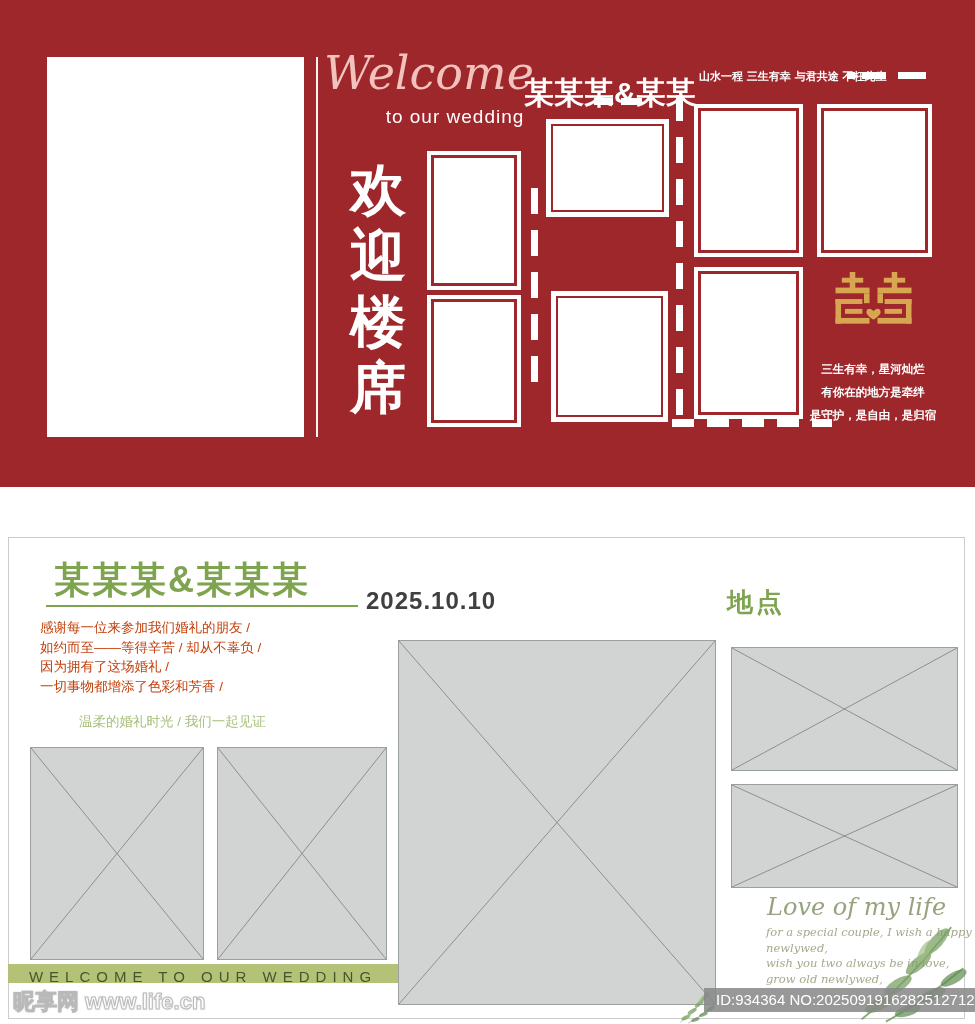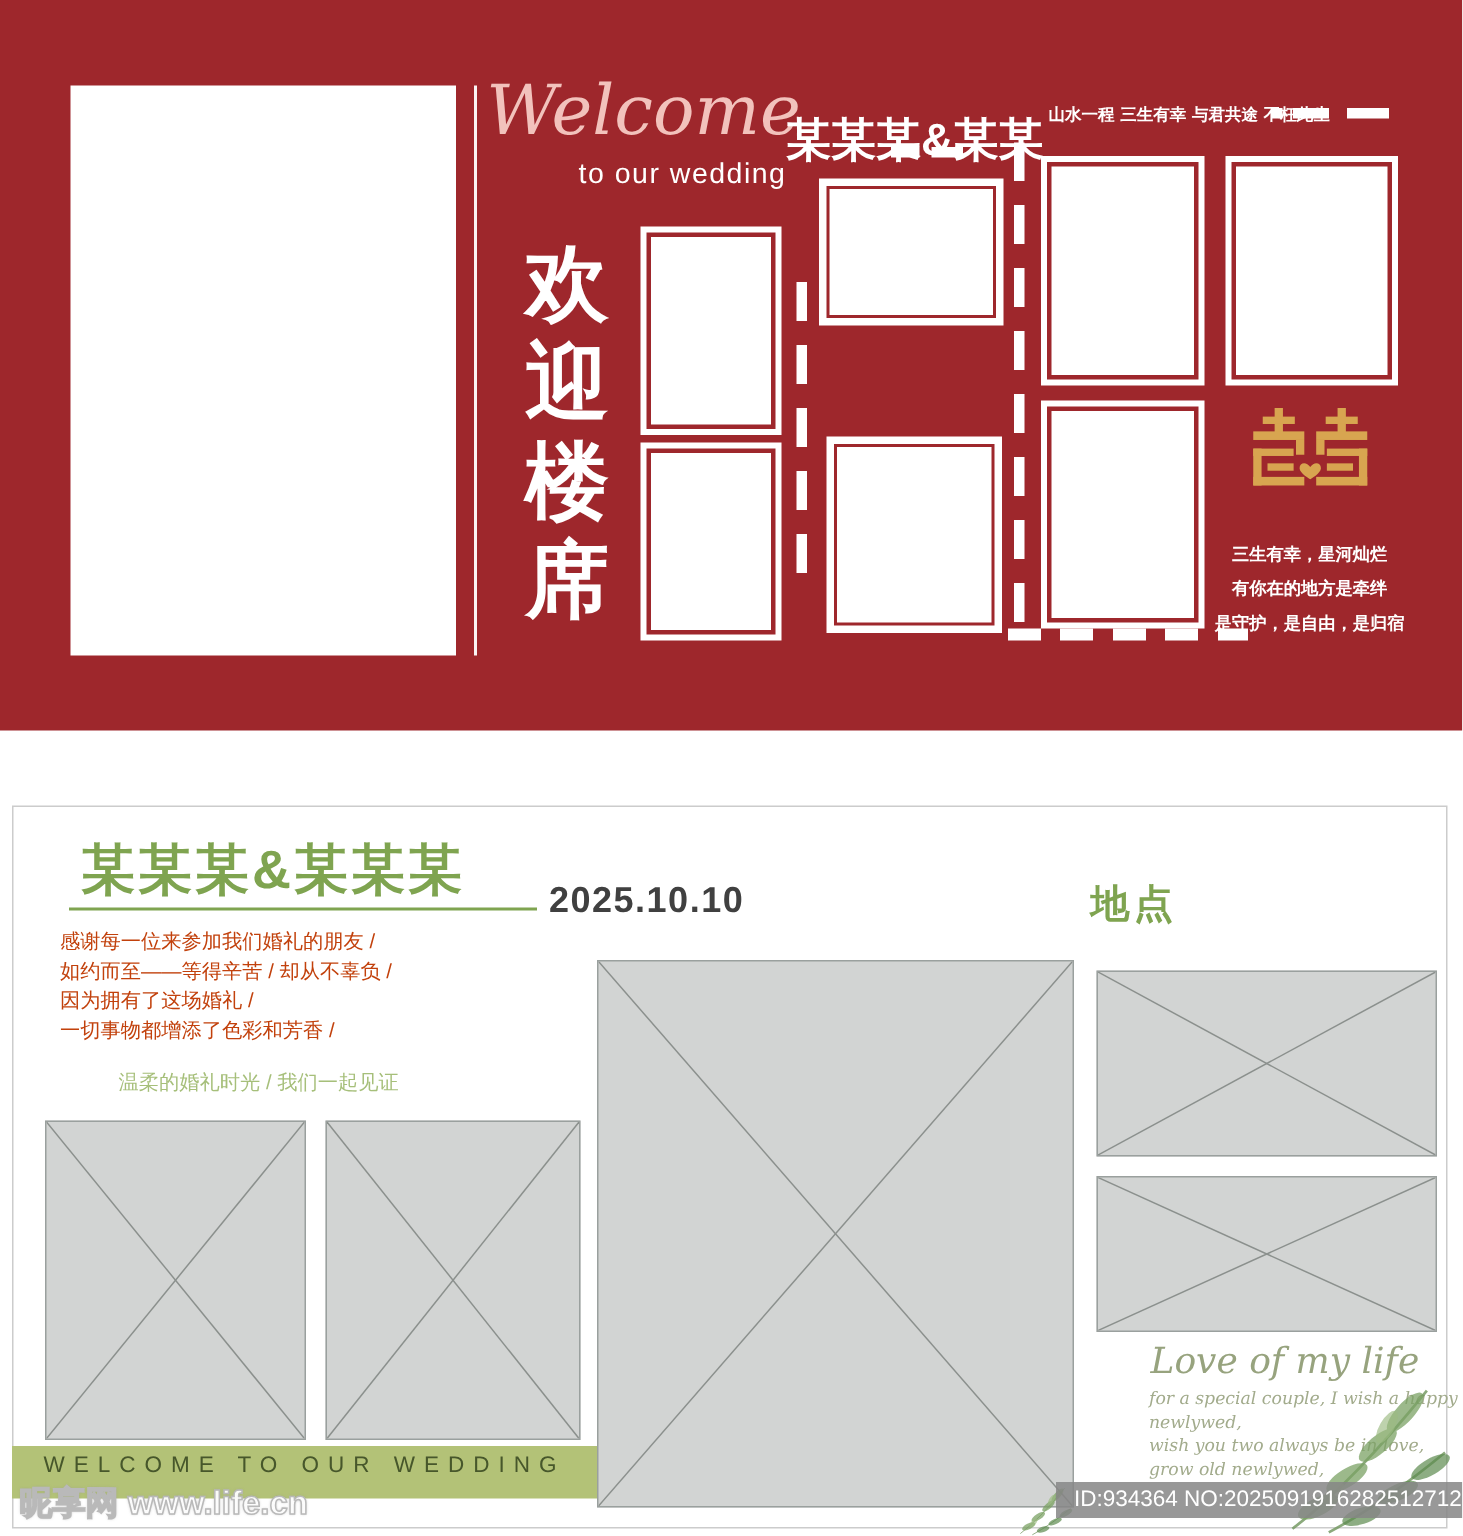--- a/index.html
+++ b/index.html
@@ -44,21 +44,21 @@
   .b-loc{position:absolute;left:727px;top:585px;font-size:26px;font-weight:bold;color:#7fa450;
      letter-spacing:3px;white-space:nowrap;}
   .b-para{position:absolute;left:40px;top:618px;font-size:13.5px;color:#c2410c;line-height:19.5px;white-space:nowrap;}
   .b-witness{position:absolute;left:47px;top:713px;font-size:13.5px;color:#a6bf7a;white-space:nowrap;margin-left:32px;}
   .ph{position:absolute;background:#d2d4d3;border:1px solid #9aa09e;box-sizing:border-box;}
   .ph svg{position:absolute;left:0;top:0;width:100%;height:100%;display:block;}
   .love-title{position:absolute;left:767px;top:893px;font-family:"DejaVu Serif", serif;font-style:italic;
      font-size:24px;color:#97a37e;white-space:nowrap;}
   .love-lines{position:absolute;left:766px;top:925px;font-family:"DejaVu Serif", serif;font-style:italic;
      font-size:11.5px;color:#a2ab8c;line-height:15.5px;white-space:nowrap;}
-  .olive-bar{position:absolute;left:8px;top:964px;width:390px;height:35px;background:#b3c277;}
+  .olive-bar{position:absolute;left:8px;top:964px;width:390px;height:19px;background:#b3c277;}
   .olive-bar span{display:block;text-align:center;font-size:15px;letter-spacing:6px;line-height:25px;
      color:#47572b;white-space:nowrap;}
   .leaves-main{position:absolute;left:850px;top:915px;width:125px;height:109px;z-index:1;}
   .leaves-sprig{position:absolute;left:668px;top:988px;width:58px;height:36px;z-index:1;}
   .nipic-mark{position:absolute;left:13px;top:987px;z-index:3;font-size:22px;font-weight:bold;
      color:rgba(255,255,255,.95);-webkit-text-stroke:1px #b9b9b9;
      text-shadow:0 0 2px rgba(150,150,150,.7);white-space:nowrap;}
   .id-bar{position:absolute;left:704px;top:988px;width:271px;height:24px;z-index:3;
      background:rgba(134,134,134,.85);}
   .id-bar span{display:block;padding-left:12px;font-size:15px;line-height:24px;color:#ffffff;white-space:nowrap;}

